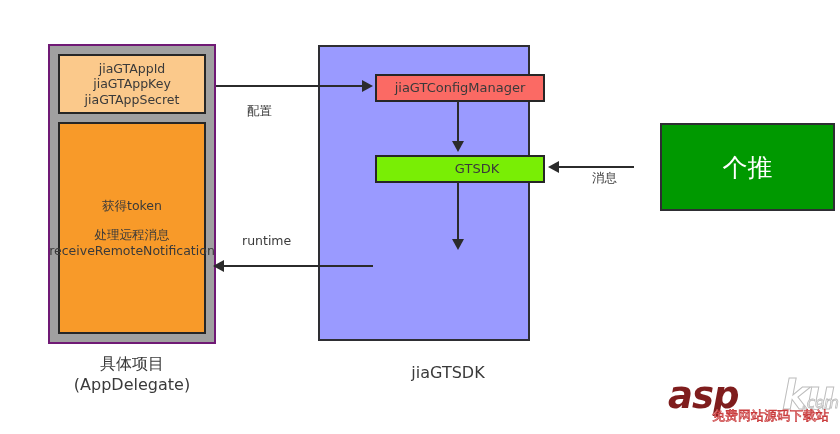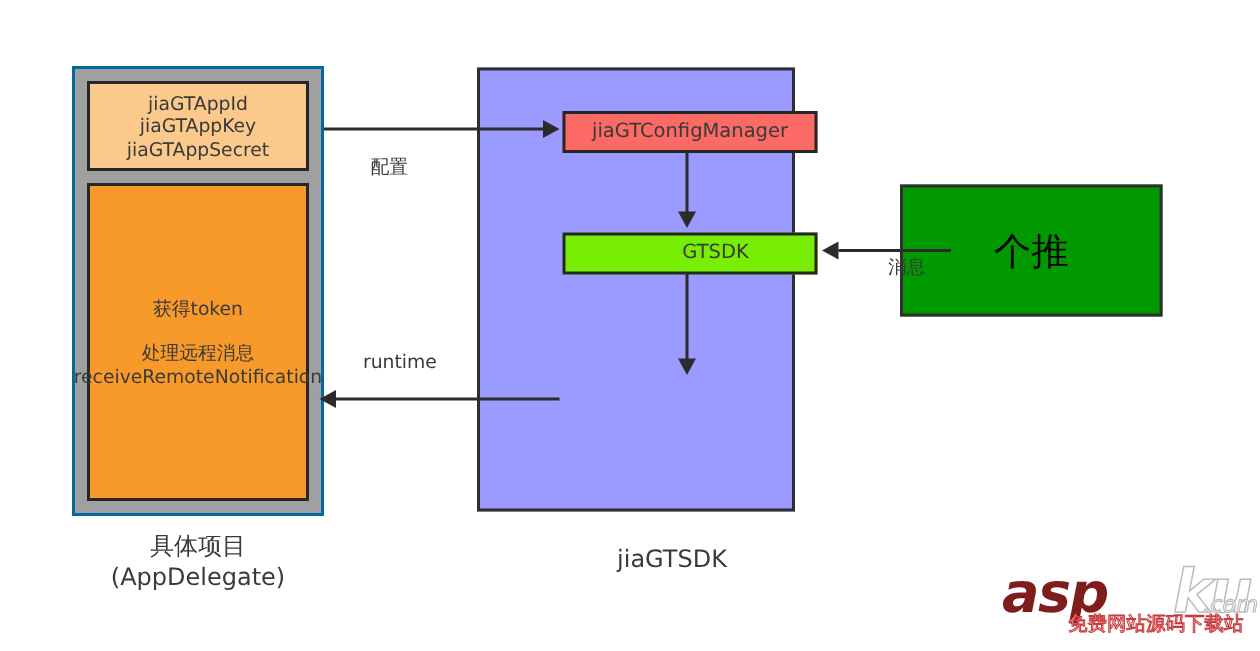--- a/index.html
+++ b/index.html
@@ -24,21 +24,21 @@
   }
 
   
   .app-container {
     position: absolute;
     left: 48px;
     top: 44px;
     width: 168px;
     height: 300px;
     background: #a0a0a0;
-    border: 2px solid #0369a1;
+    border: 2px solid #701a75;
     box-sizing: border-box;
   }
 
   .box {
     position: absolute;
     box-sizing: border-box;
     border: 2px solid #262626;
     display: flex;
     align-items: center;
     justify-content: center;
@@ -103,32 +103,32 @@
     top: 205px;
     width: 170px;
     height: 28px;
     background: #69ee69;
     font-size: 13px;
   }
 
   
   .getui-box {
     position: absolute;
-    left: 600px;
+    left: 660px;
     top: 123px;
     width: 175px;
     height: 88px;
     background: #009900;
     border: 2px solid #2e2e33;
     box-sizing: border-box;
     display: flex;
     align-items: center;
     justify-content: center;
     font-size: 25px;
-    color: #000000;
+    color: #ffffff;
   }
 
   
   .hline {
     position: absolute;
     height: 2px;
     background: #2b2b2b;
   }
   .vline {
     position: absolute;

